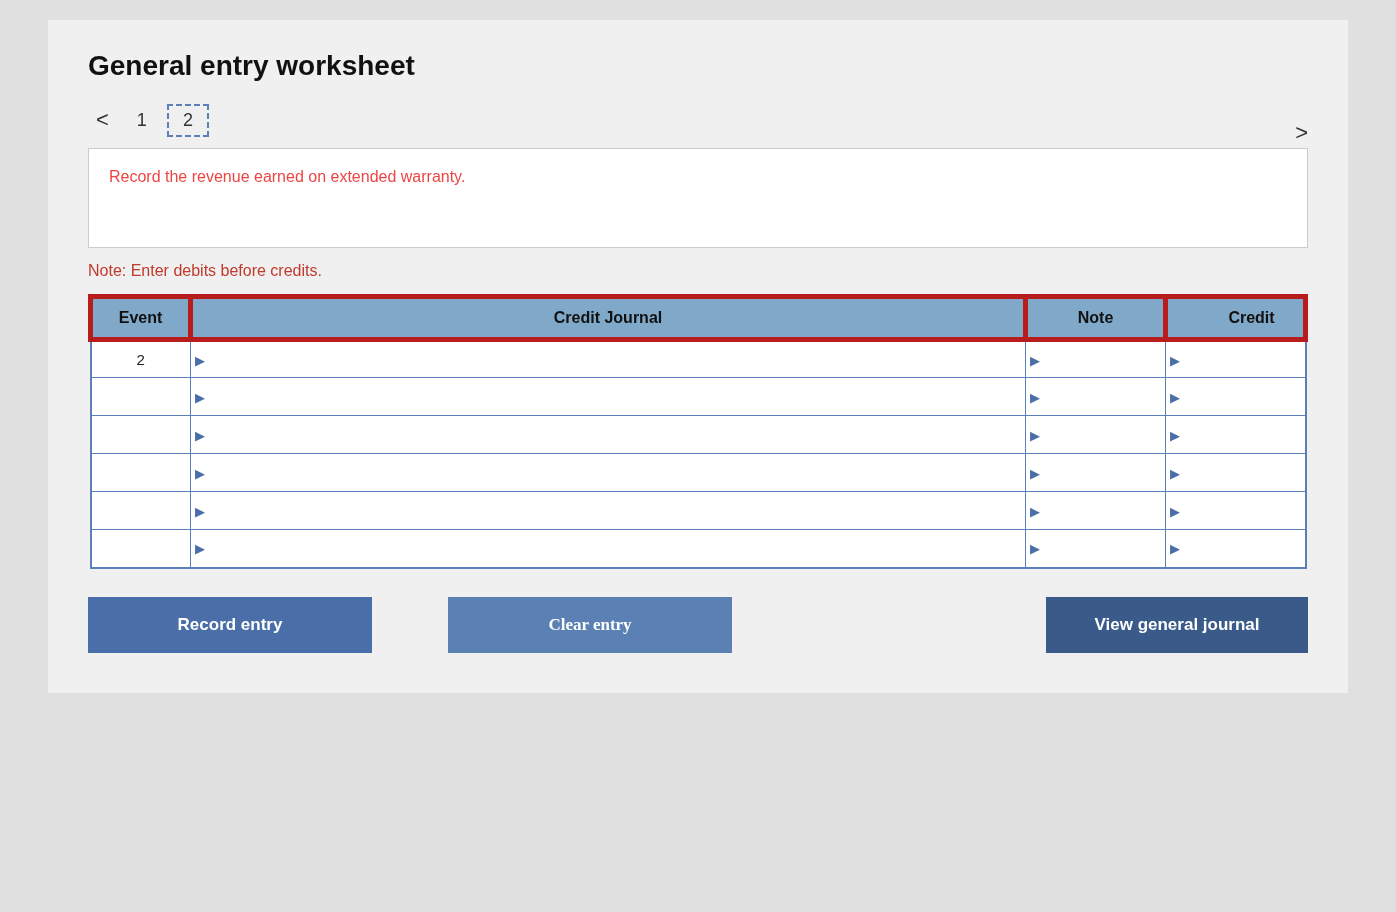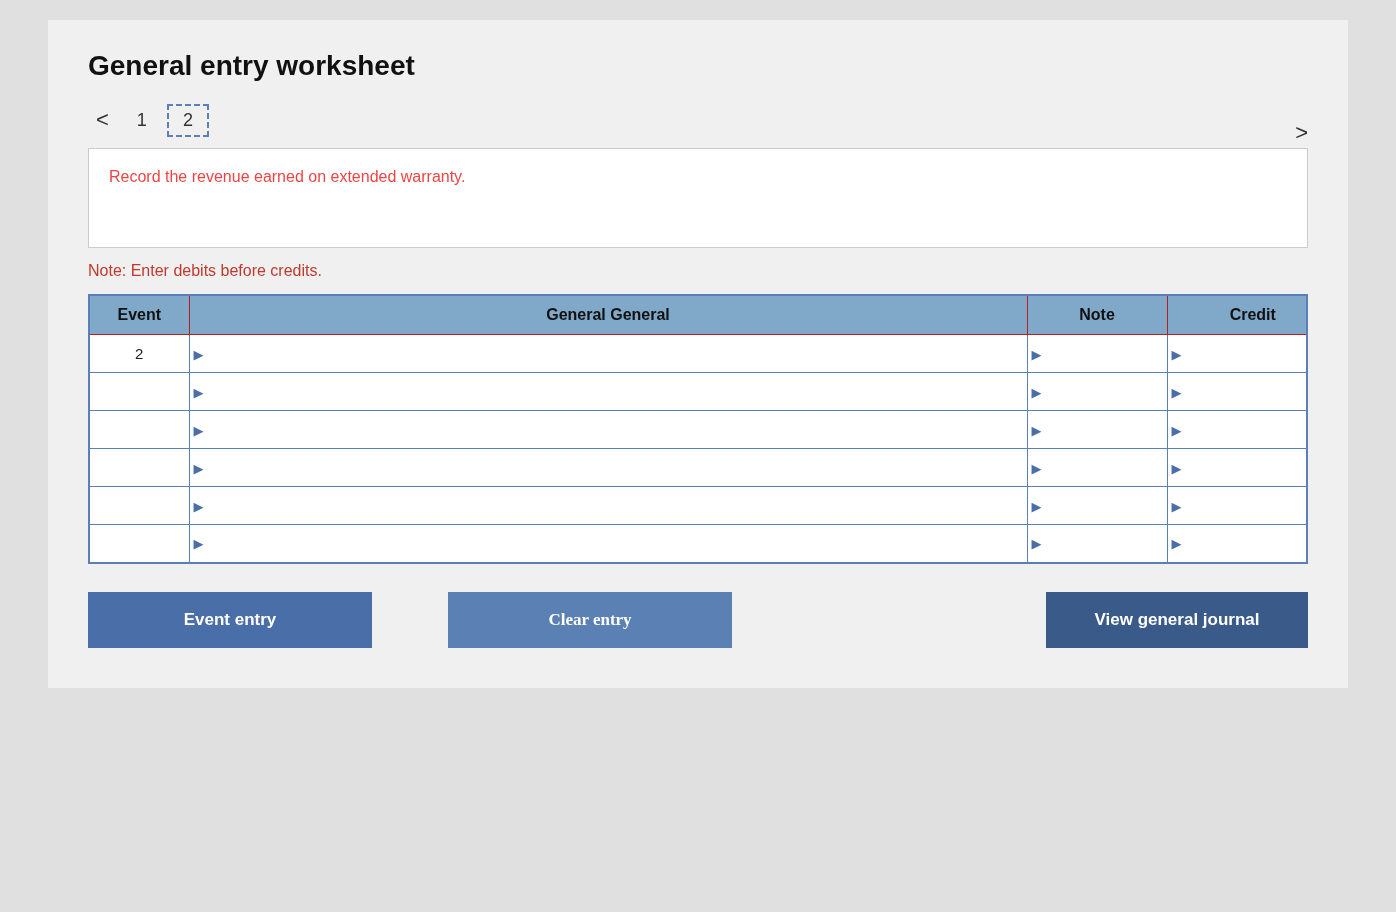--- a/index.html
+++ b/index.html
@@ -92,21 +92,21 @@
 
     thead tr {
       background: #7fa8c9;
     }
 
     thead th {
       color: #111;
       font-weight: bold;
       font-size: 16px;
       padding: 10px 14px;
-      border: 1px solid #b91c1c;
+      border: 5px solid #b91c1c;
       text-align: center;
     }
 
     tbody tr {
       background: #fff;
     }
 
     tbody td {
       border: 1px solid #5b7fb8;
       padding: 0;
@@ -202,21 +202,21 @@
   <div class="description-box">
     <span>Record the revenue earned on extended warranty.</span>
   </div>
 
   <div class="note-text">Note: Enter debits before credits.</div>
 
   <table>
     <thead>
       <tr>
         <th class="col-event">Event</th>
-        <th class="col-journal">General General</th>
+        <th class="col-journal">Credit Journal</th>
         <th class="col-debit">Note</th>
         <th class="col-credit">Credit</th>
       </tr>
     </thead>
     <tbody>
 
       <tr>
         <td class="col-event event-cell">2</td>
         <td class="col-journal arrow-cell">
           <span class="cell-arrow">▶</span>
@@ -308,17 +308,17 @@
         </td>
         <td class="col-credit arrow-cell">
           <span class="cell-arrow">▶</span>
           <input class="input-cell" type="text" value="" style="">
         </td>
       </tr>
     </tbody>
   </table>
 
   <div class="buttons-row">
-    <button class="btn btn-record">Event entry</button>
+    <button class="btn btn-record">Record entry</button>
     <button class="btn btn-clear">Clear entry</button>
     <button class="btn btn-view">View general journal</button>
   </div>
 </div>
 
 </body></html>

